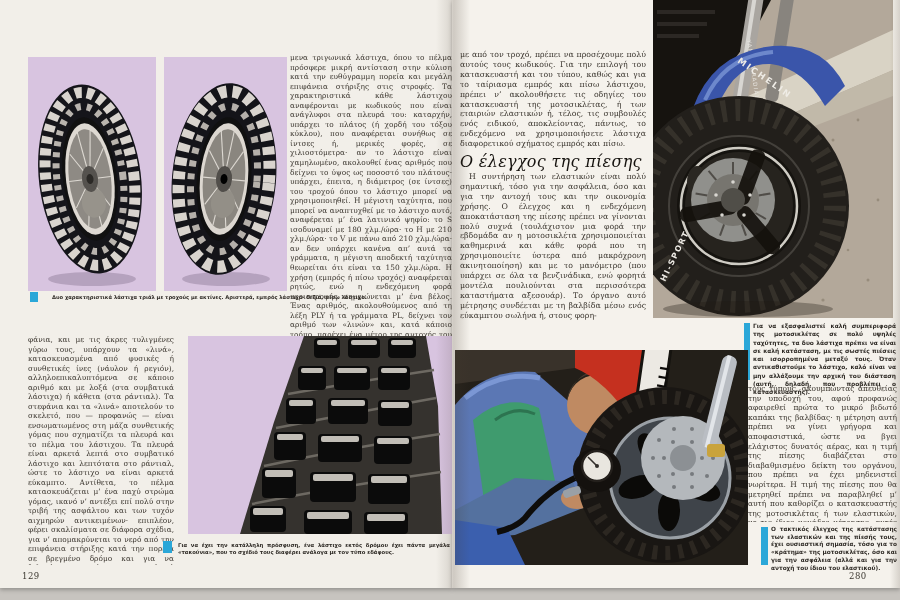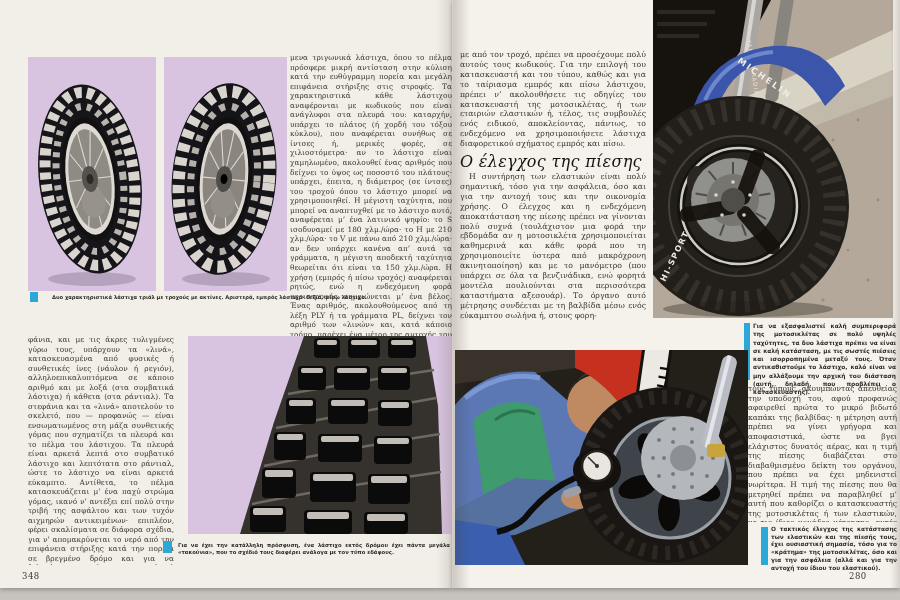--- a/index.html
+++ b/index.html
@@ -164,21 +164,21 @@
           <rect x="119" y="176" width="42" height="7" rx="2" fill="#d6d2ca" opacity=".9"></rect>
         <rect x="176" y="176" width="44" height="22" rx="4" fill="#0b0b0b"></rect>
           <rect x="179" y="178" width="38" height="7" rx="2" fill="#d6d2ca" opacity=".9"></rect>
       </g>
     </svg>
   </div>
 
   <span class="bullet b-knobby"></span>
   <div class="caption cap-knobby">Για να έχει την κατάλληλη πρόσφυση, ένα λάστιχο εκτός δρόμου έχει πάντα μεγάλα «τακούνια», που το σχέδιό τους διαφέρει ανάλογα με τον τύπο εδάφους.</div>
 
-  <div class="pagenum pn-left">348</div>
+  <div class="pagenum pn-left">129</div>
 
   <div class="photo" style="left:653px;top:0;width:240px;height:318px;">
     <svg viewBox="0 0 240 318" preserveAspectRatio="none">
       <rect width="240" height="318" fill="#b3a89a"></rect>
       <polygon points="60,112 240,30 240,70 96,132" fill="#d9d3c5"></polygon>
       <polygon points="96,132 240,70 240,96 104,148" fill="#c1b9a9"></polygon>
       <g fill="#978c7c">
         <circle cx="180" cy="140" r="1.5"></circle>
           <circle cx="205" cy="120" r="1.4"></circle>
           <circle cx="170" cy="300" r="1.6"></circle>

